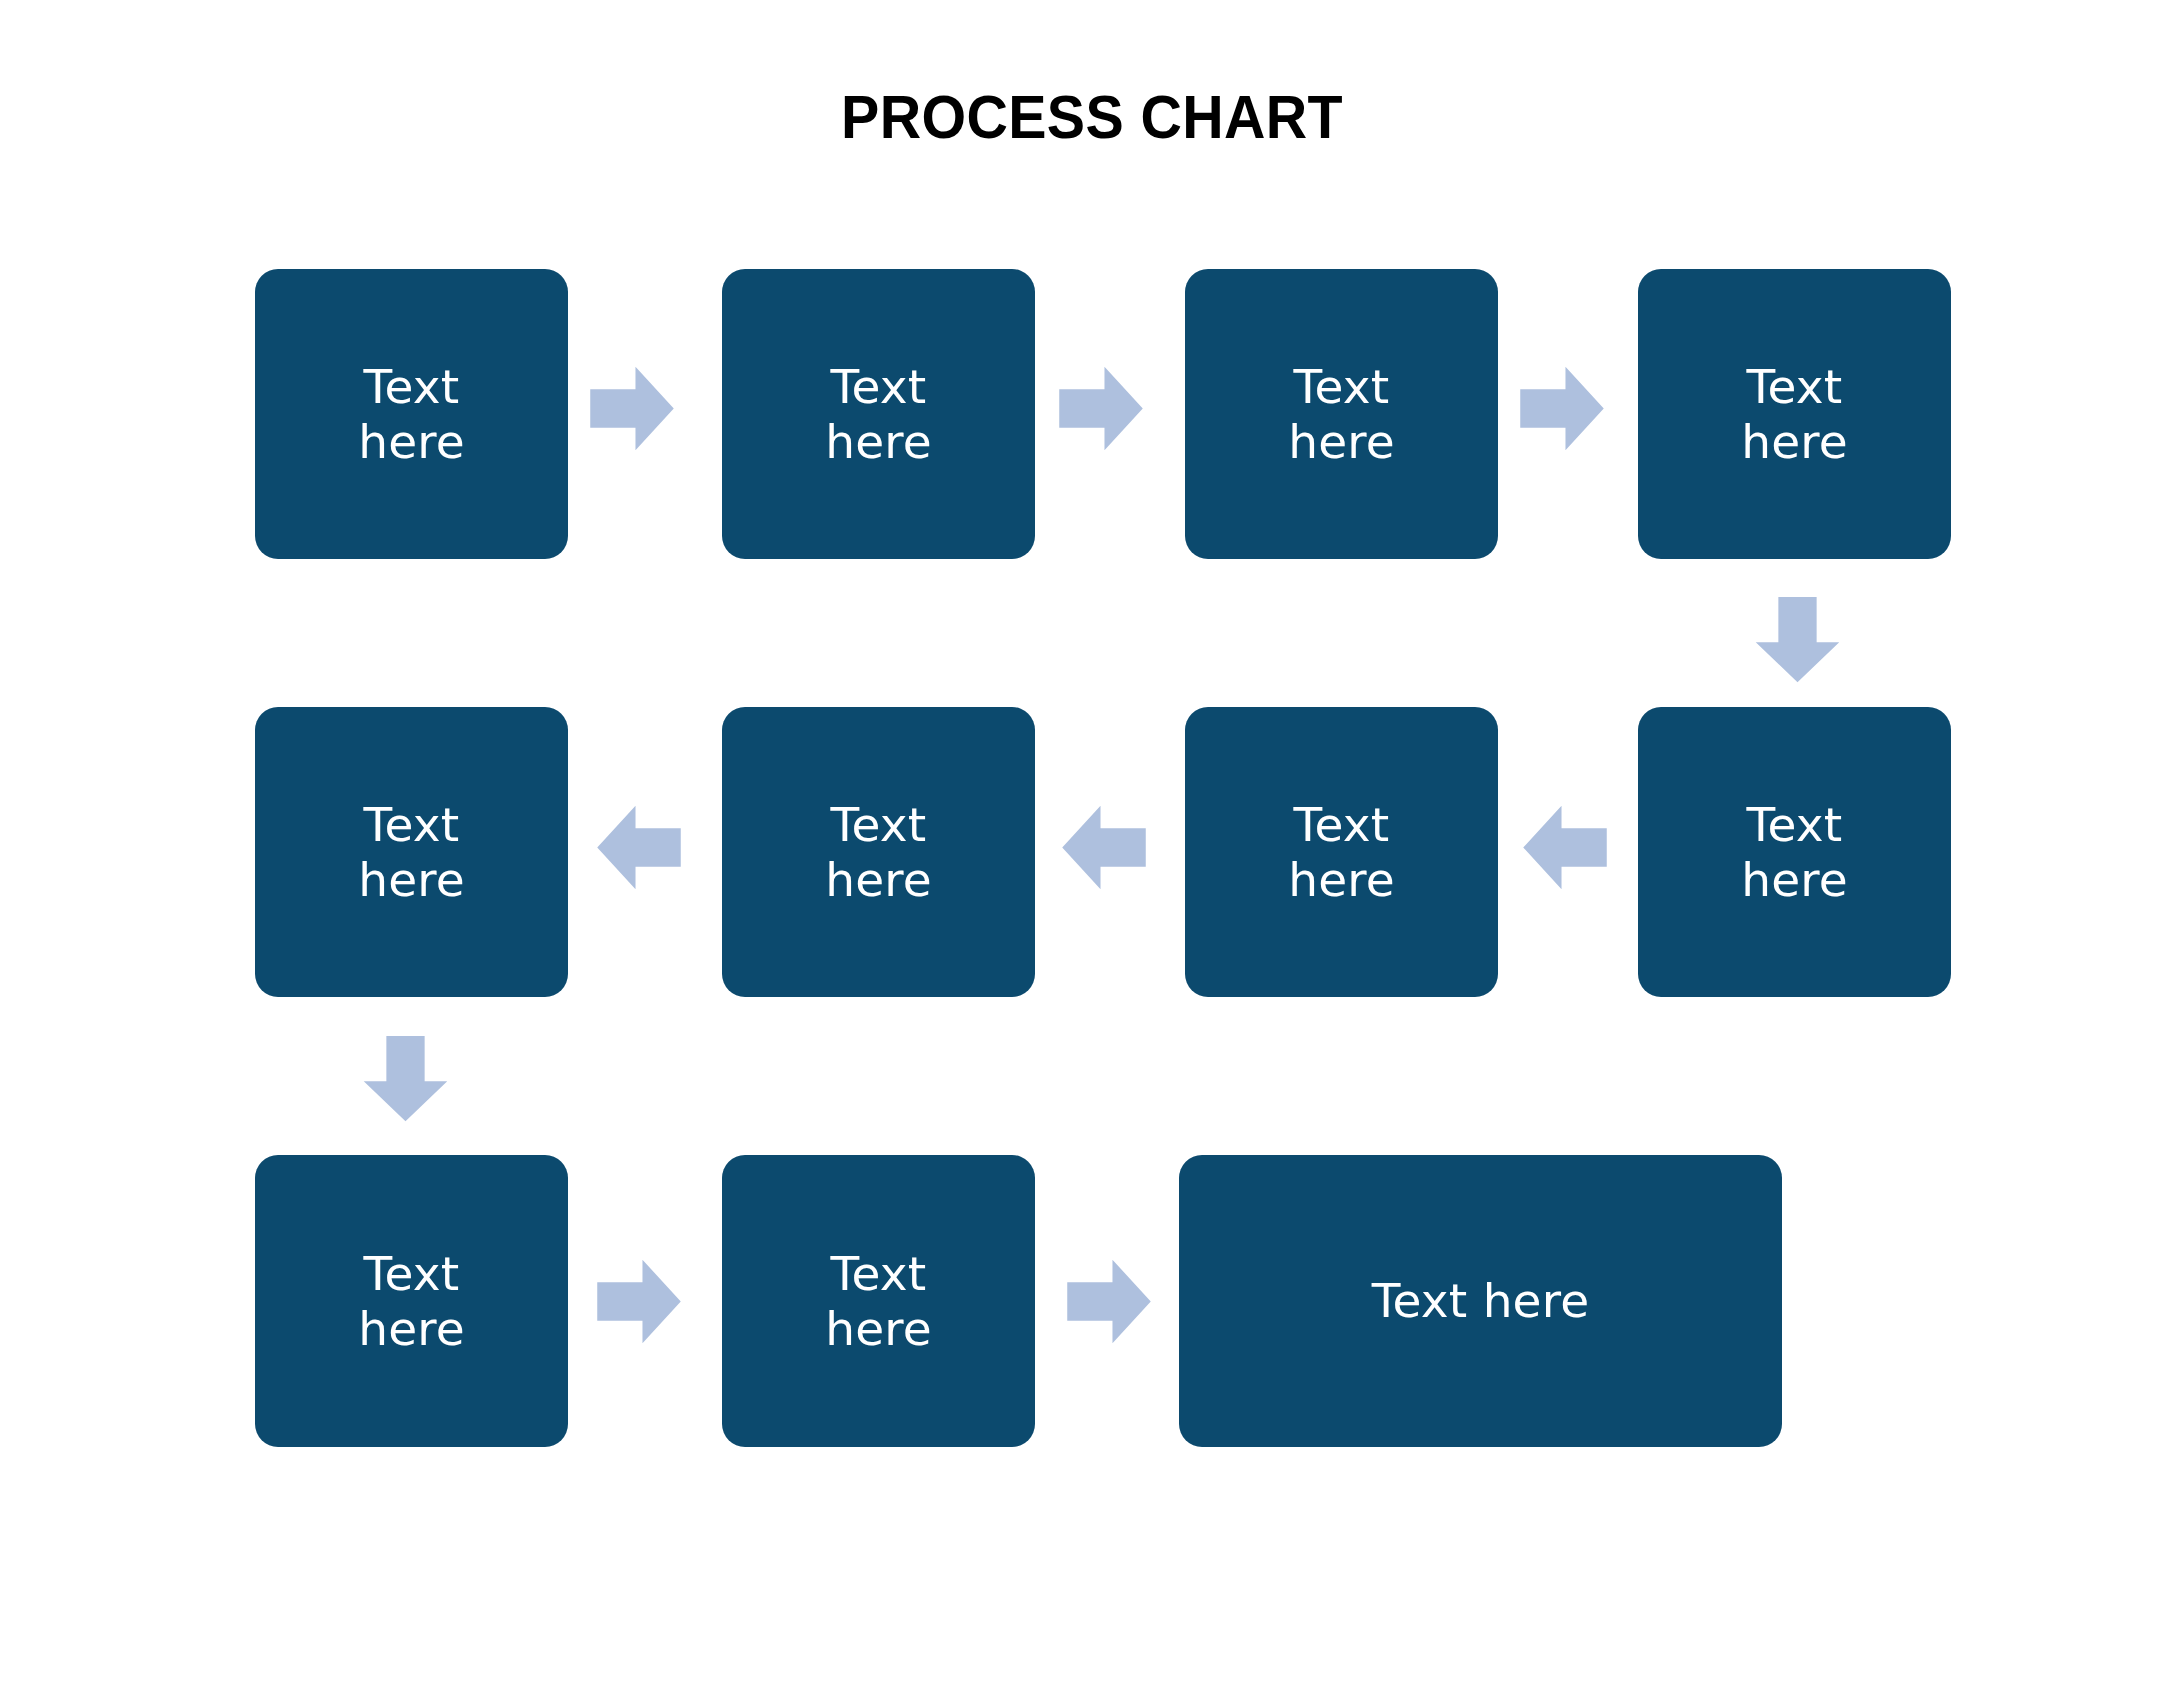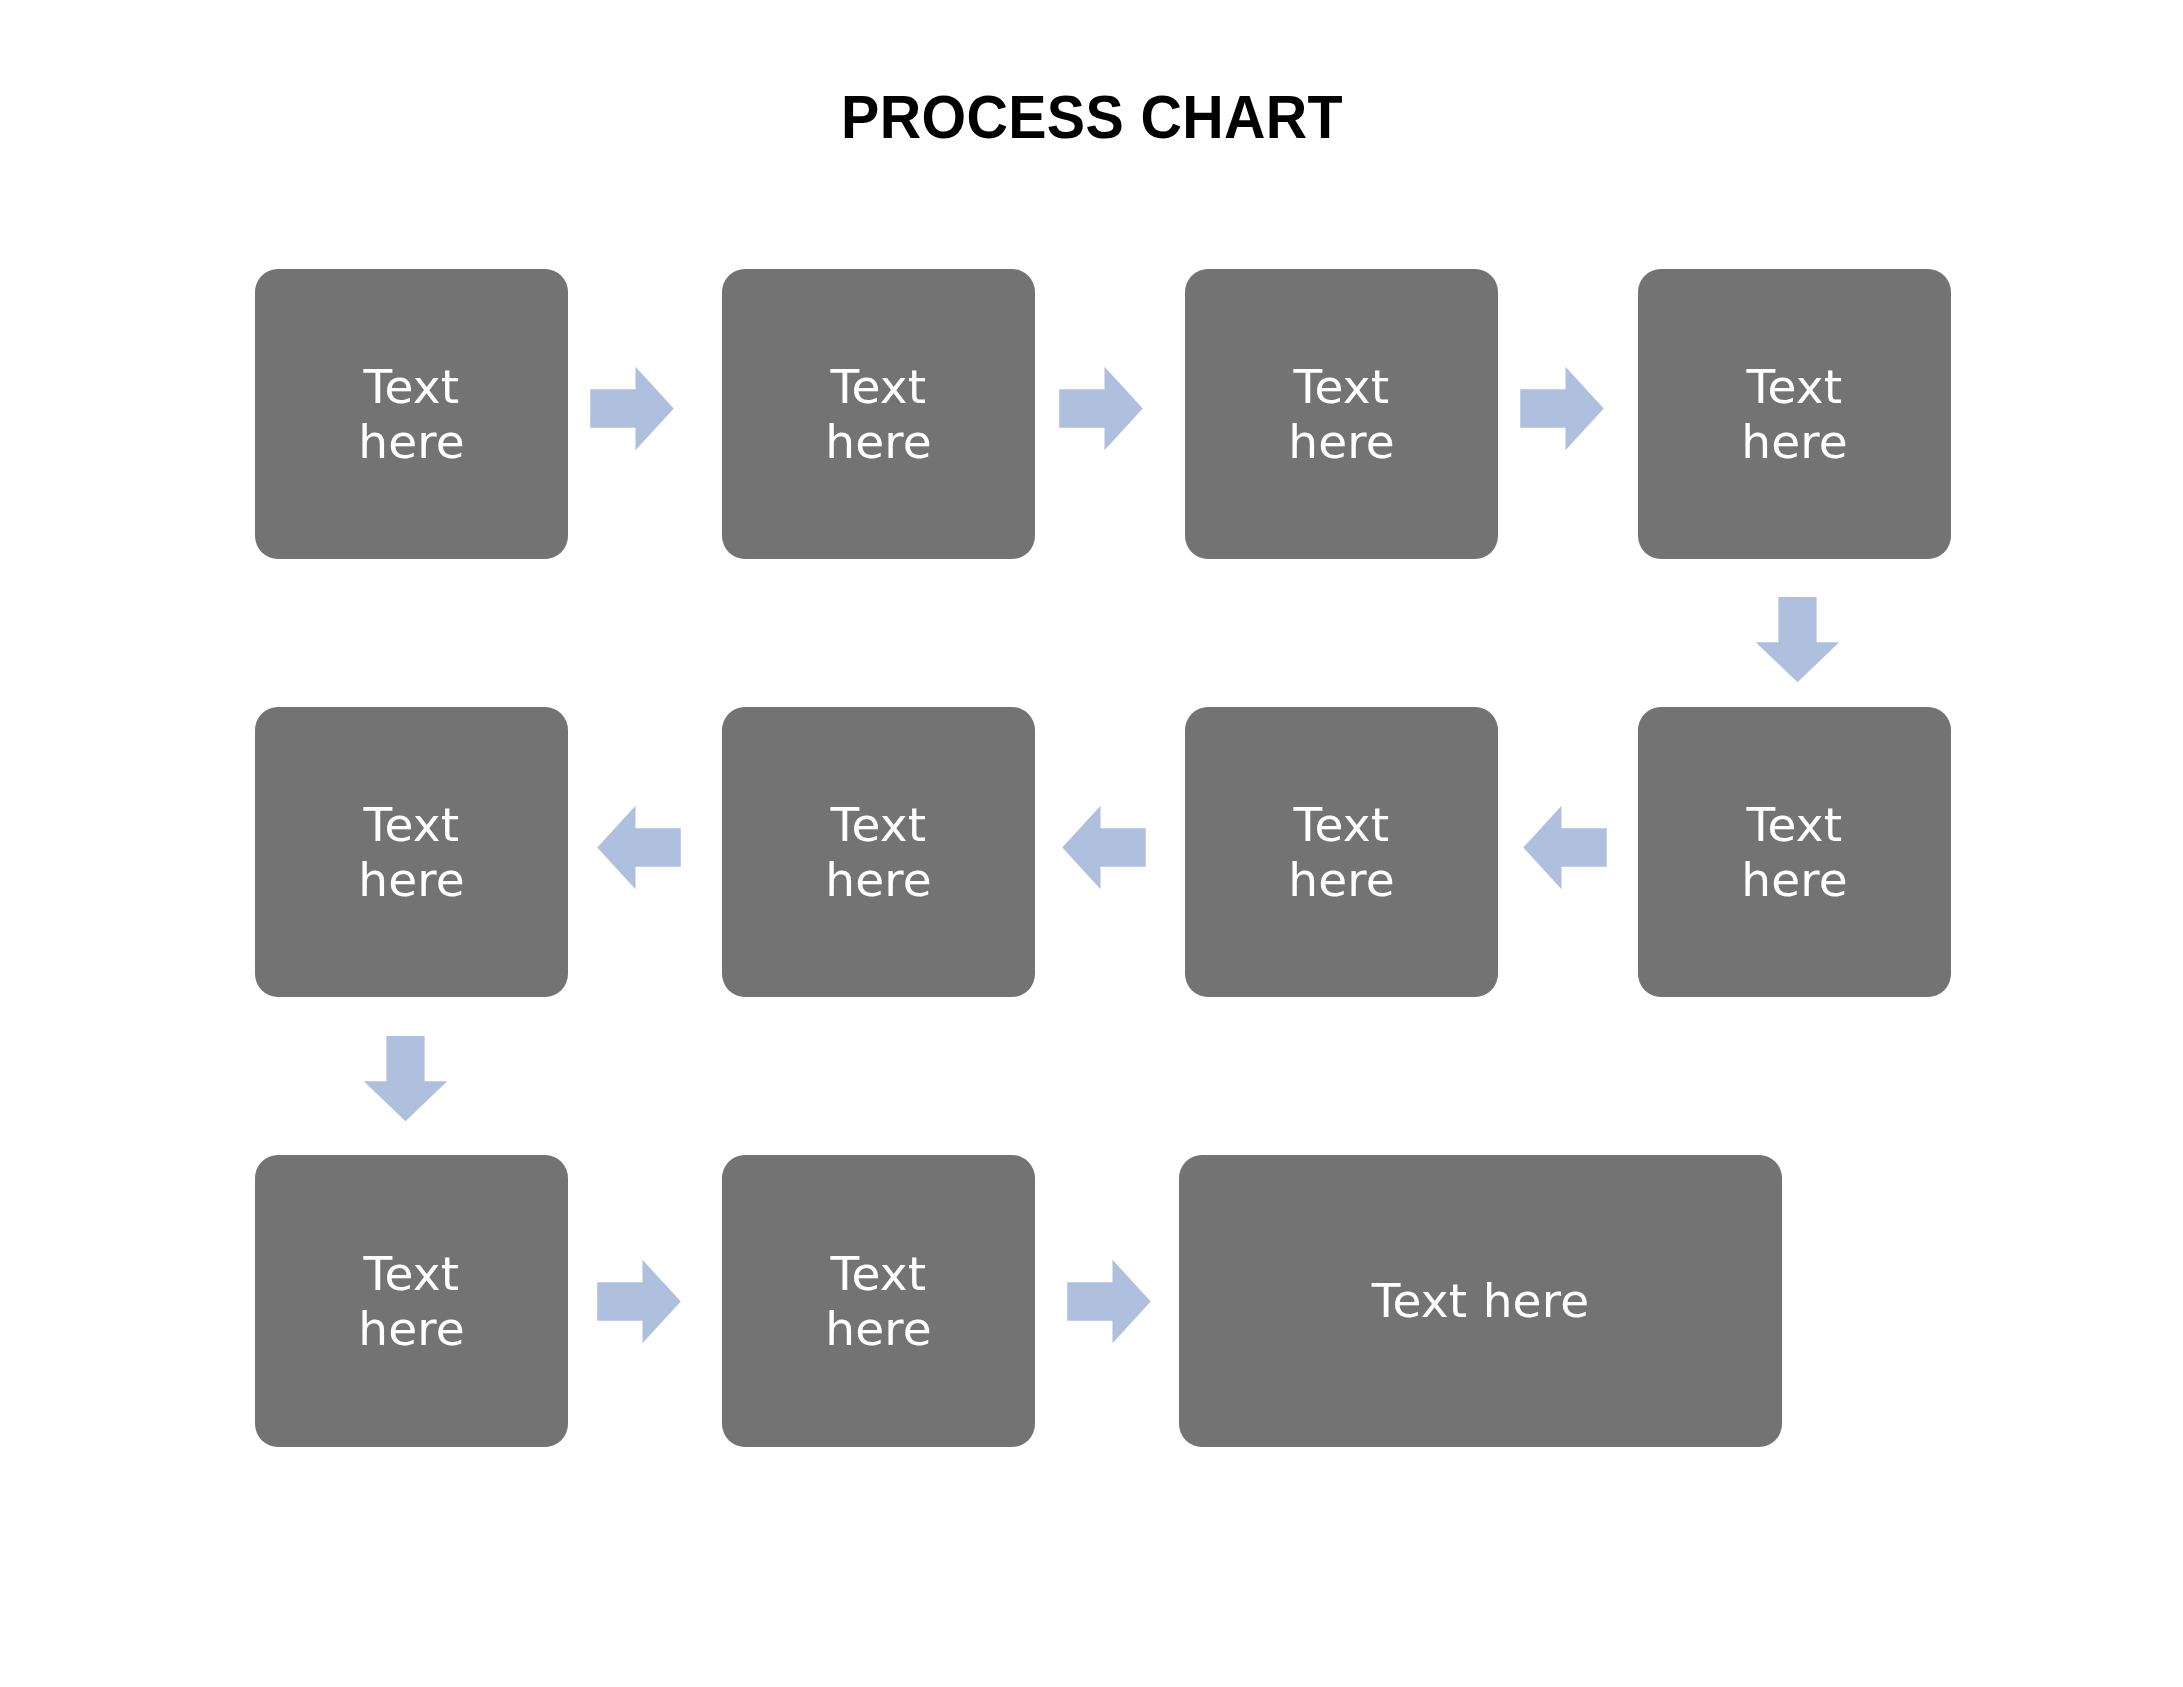--- a/index.html
+++ b/index.html
@@ -36,21 +36,21 @@
     color: #000000;
     line-height: 1.1;
     transform: scaleX(0.94);
     transform-origin: 50% 50%;
     white-space: nowrap;
   }
 
   
   .pbox {
     position: absolute;
-    background: #737373;
+    background: #0c4a6e;
     border-radius: 23px;
     display: flex;
     align-items: center;
     justify-content: center;
     box-sizing: border-box;
   }
   .pbox-label {
     color: #FFFFFF;
     font-family: "DejaVu Sans", "Liberation Sans", sans-serif;
     font-size: 47px;

